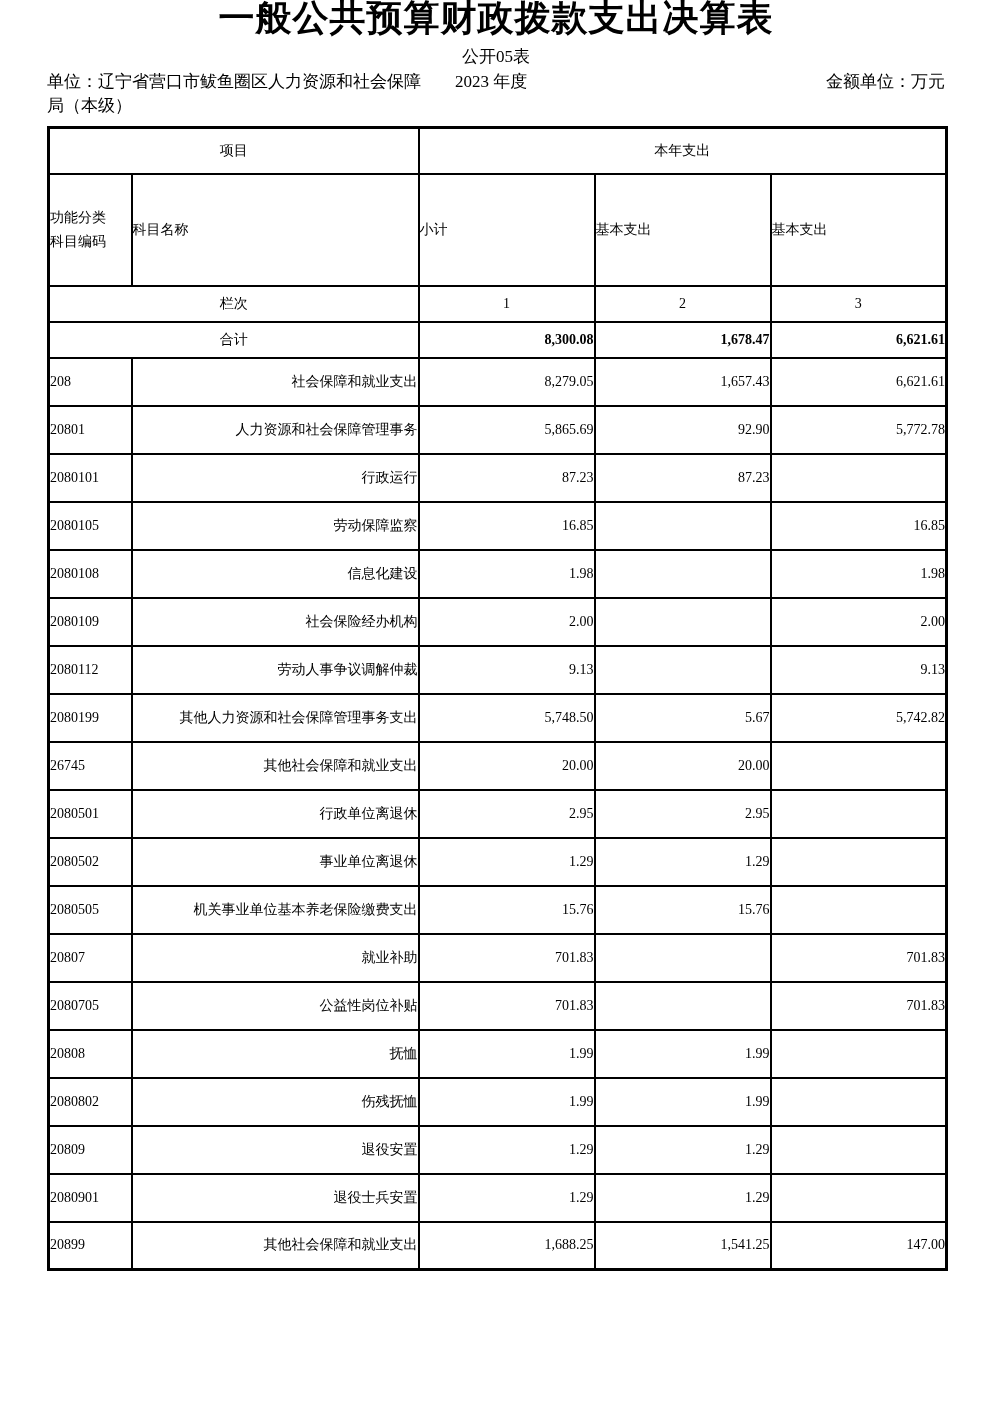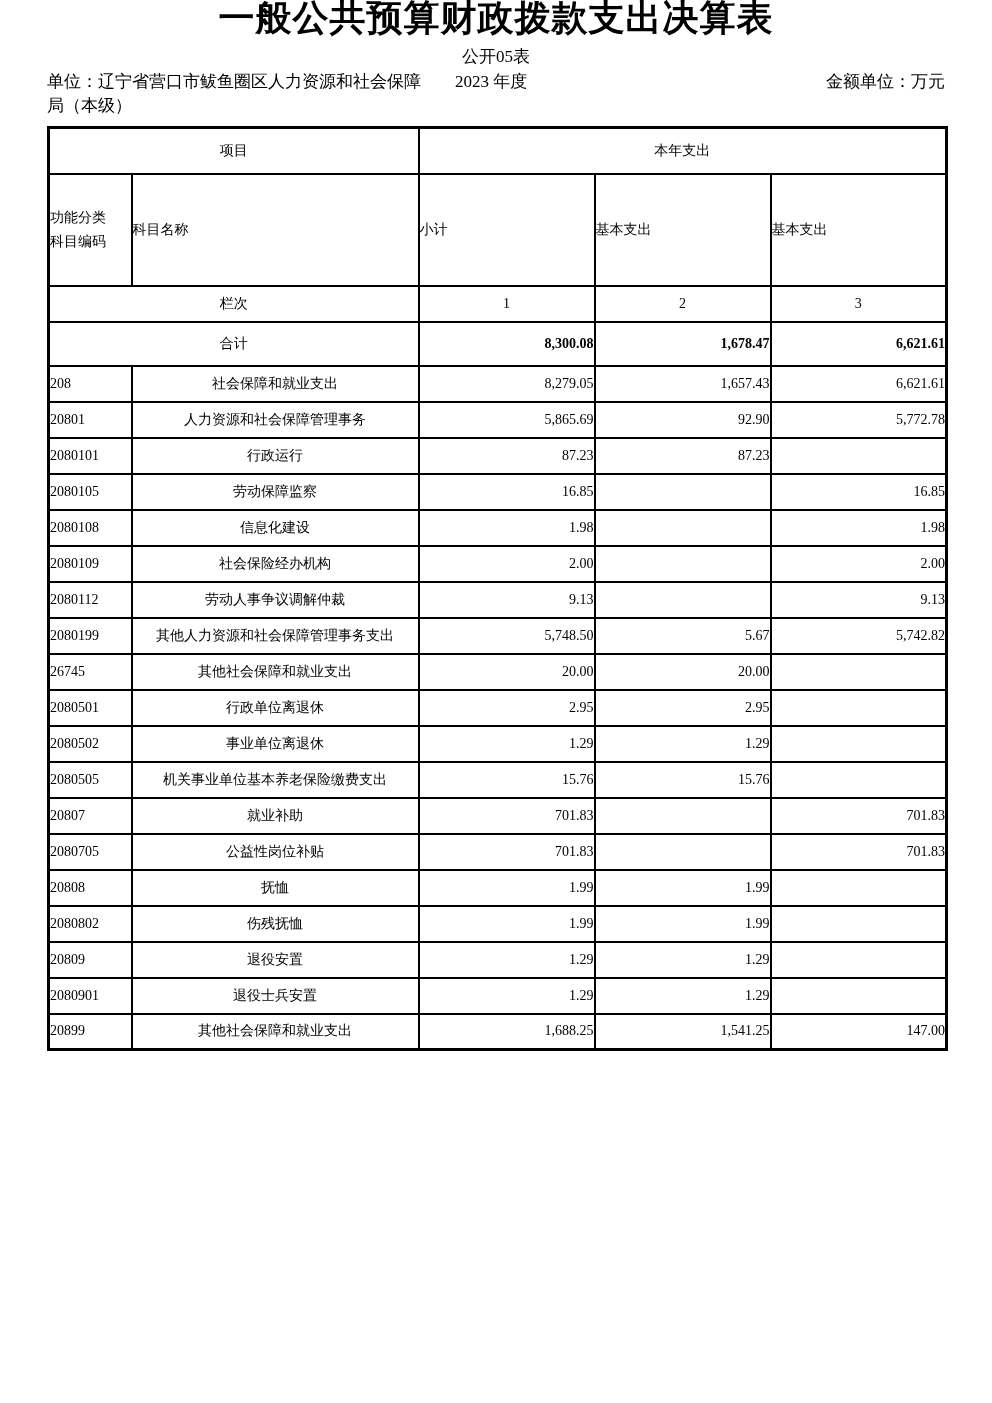--- a/index.html
+++ b/index.html
@@ -49,25 +49,25 @@
   }
   table.budget th, table.budget td {
     border: 2px solid #000;
     padding: 0;
     overflow: hidden;
     font-weight: normal;
   }
   .row-group-hdr { height: 46px; text-align: center; }
   .row-col-hdr   { height: 112px; text-align: left; }
   .row-index     { height: 36px; text-align: center; }
-  .row-total     { height: 44px; }
-  .row-data      { height: 36px; }
+  .row-total     { height: 36px; }
+  .row-data      { height: 48px; }
   th .hdr-line { display: block; line-height: 24px; }
   td.cell-code { text-align: left; padding-left: 8px; }
-  td.cell-name { text-align: center; padding-left: 10px; padding-right: 6px; line-height: 22px; }
+  td.cell-name { text-align: right; padding-left: 10px; padding-right: 6px; line-height: 22px; }
   td.cell-num  { text-align: right; padding-right: 8px; }
   td.cell-center { text-align: center; }
   .row-total td.cell-num { font-weight: bold; }
   col.c-code { width: 83px; }
   col.c-name { width: 287px; }
   col.c-val  { width: 176px; }
 </style>
 </head>
 <body>
 

